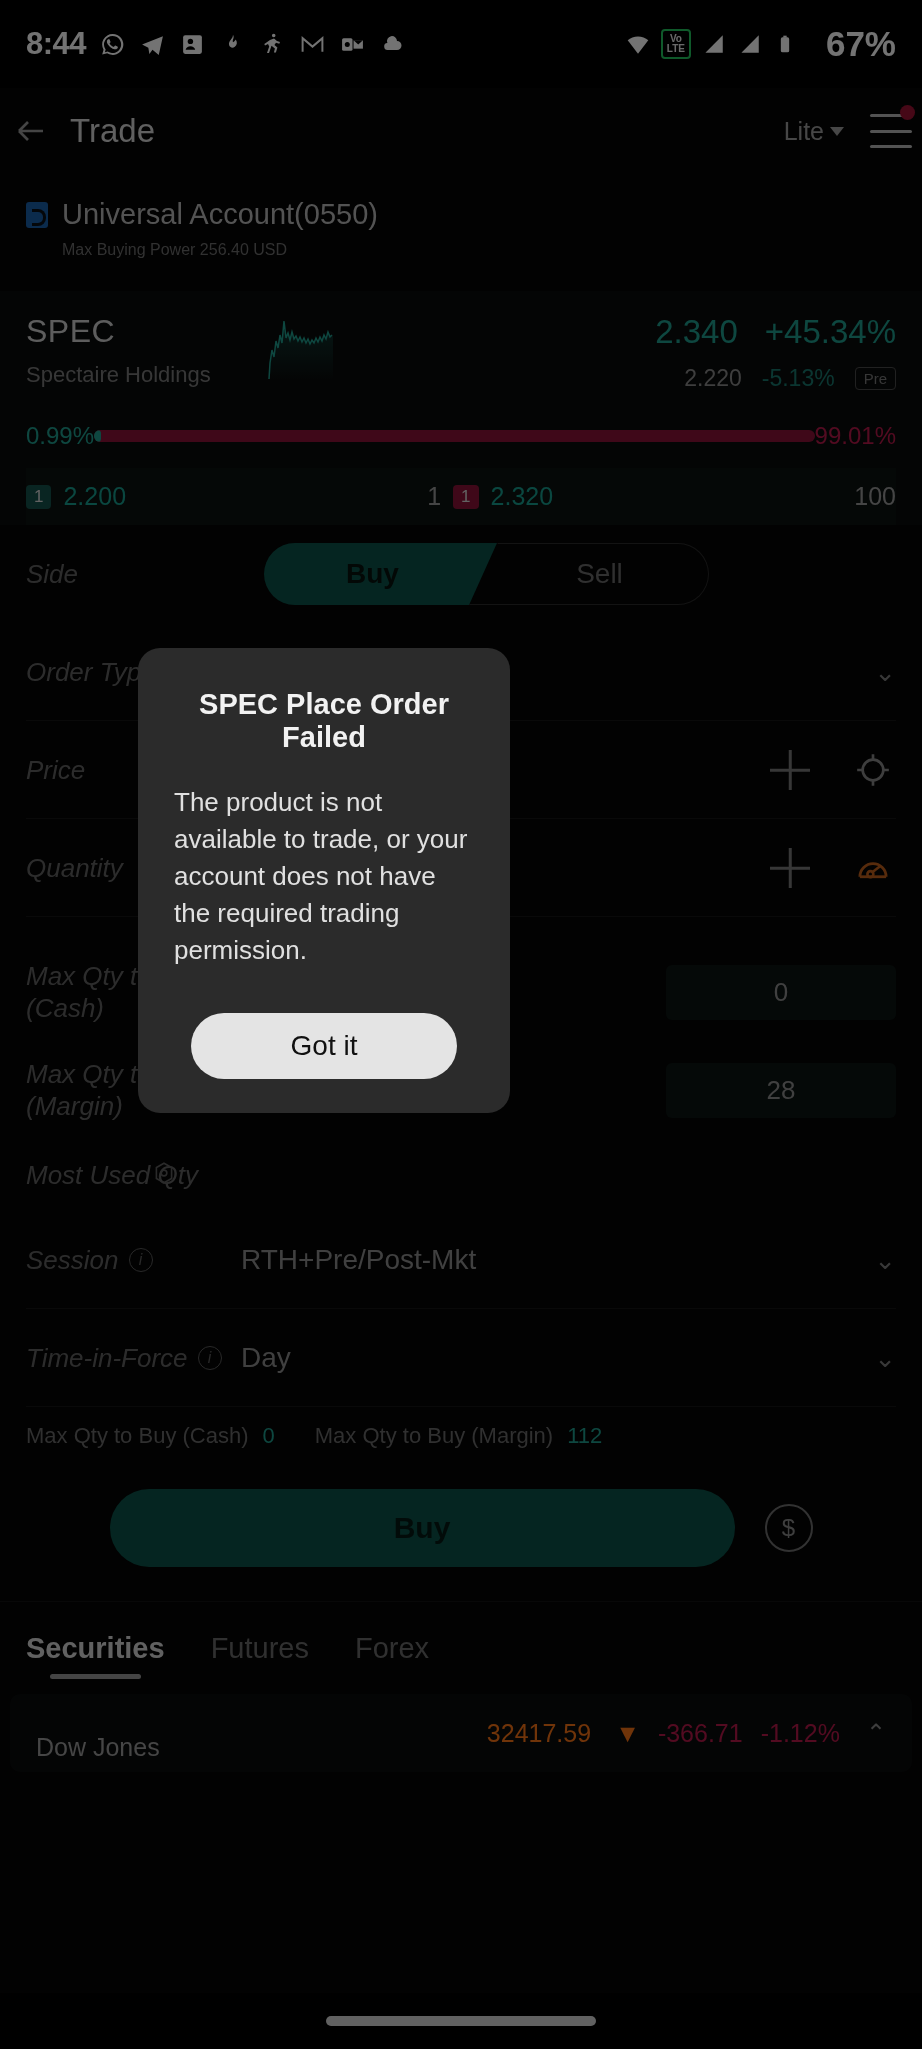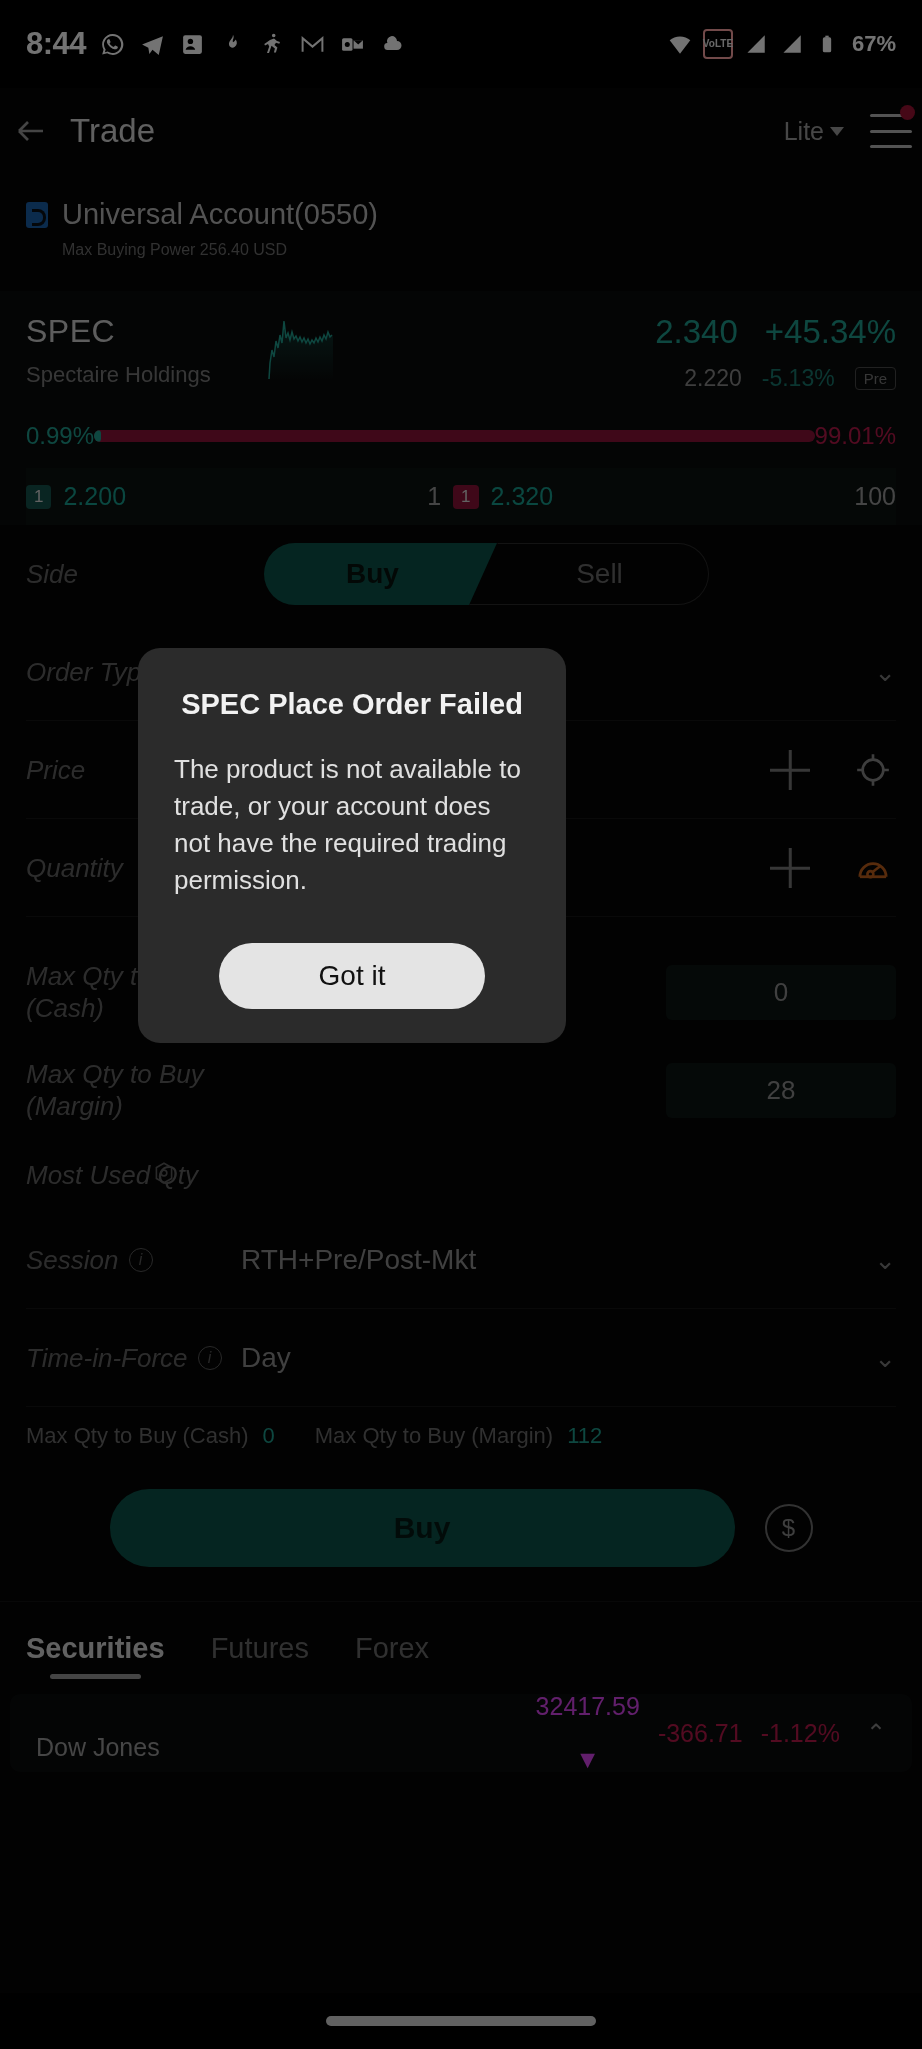--- a/index.html
+++ b/index.html
@@ -16,25 +16,25 @@
   
   .statusbar {
     height:88px; display:flex; align-items:center; justify-content:center;
     gap:13px; padding:0 26px; background:#000;
   }
   .sb-time { font-size:31px; font-weight:600; color:#fff; letter-spacing:-0.5px; }
   .sb-icons { display:flex; align-items:center; gap:13px; }
   .sb-ic { width:27px; height:27px; display:inline-flex; align-items:center; justify-content:center;
            color:#fff; fill:#fff; }
   .sb-right { display:flex; align-items:center; gap:9px; margin-left:auto; }
-  .volte { border:2px solid #fca5a5; border-radius:4px; font-size:10px; line-height:1;
-           padding:2px 3px; display:flex; flex-direction:row; align-items:center;
+  .volte { border:2px solid #22c55e; border-radius:4px; font-size:10px; line-height:1;
+           padding:2px 3px; display:flex; flex-direction:column; align-items:center;
            width:30px; height:30px; justify-content:center; font-weight:700; }
   .volte span { font-size:10px; }
-  .sb-batt { font-size:22px; font-weight:600; color:#fff; margin-left:2px; }
+  .sb-batt { font-size:35px; font-weight:600; color:#fff; margin-left:18px; }
 
   
   .header { height:86px; display:flex; align-items:center; padding:0 10px; }
   .back-arrow { width:42px; height:42px; display:flex; align-items:center; justify-content:center;
                 color:#9a9a9a; }
   .page-title { font-size:33px; color:#d4d4d4; margin-left:18px; font-weight:400; }
   .header-right { margin-left:auto; display:flex; align-items:center; gap:26px; }
   .lite { font-size:25px; color:#9d9d9d; display:flex; align-items:center; gap:6px; }
   .caret-dn { width:0;height:0;border-left:7px solid transparent;border-right:7px solid transparent;
               border-top:9px solid #9d9d9d; }
@@ -152,32 +152,32 @@
                        height:5px; background:#9a9a9a; border-radius:3px; }
 
   .ghost-row { position:absolute; left:26px; right:26px; top:104px; display:flex;
                align-items:center; gap:40px; font-size:26px; color:#2b2b2b; }
   .ghost-sep { color:#222; }
 
   .ticker { position:absolute; left:10px; right:10px; top:92px; height:78px;
             background:#0b0d0d; border-radius:10px; display:flex; align-items:center;
             padding:0 26px; gap:18px; }
   .tk-name { font-size:25px; color:#9b9b9b;margin-top:28px; }
-  .tk-val { font-size:25px; color:#d946ef; margin-left:auto; display:flex; align-items:center; gap:24px;flex-direction:column; }
+  .tk-val { font-size:25px; color:#f97316; margin-left:auto; display:flex; align-items:center; gap:24px; }
   .tk-chg { font-size:25px; color:#b8194a; }
   .tk-pct { font-size:25px; color:#b8194a; }
   .tk-caret { color:#8a8a8a; font-size:24px; margin-left:8px; }
 
   .navbar { position:absolute; left:0; right:0; bottom:0; height:56px; background:#000;
             display:flex; align-items:center; justify-content:center; }
   .nav-pill { width:270px; height:10px; border-radius:5px; background:#d8d8d8; }
 
   
   .scrim { position:absolute; inset:0; background:rgba(0,0,0,0.55); }
-  .modal { position:absolute; left:138px; top:648px; width:428px; background:#2b2b2b;
+  .modal { position:absolute; left:138px; top:648px; width:372px; background:#2b2b2b;
            border-radius:22px; padding:40px 32px 34px 32px; text-align:center; }
   .modal-title { font-size:29px; font-weight:700; color:#f2f2f2; }
   .modal-body { font-size:26px; color:#e0e0e0; line-height:1.42; margin-top:30px; text-align:left;
                 padding:0 4px; }
   .modal-btn { margin:44px auto 0 auto; width:266px; height:66px; border-radius:33px;
                background:#e4e4e4; color:#111; font-size:28px; display:flex;
                align-items:center; justify-content:center; }
 </style>
 </head>
 <body>

